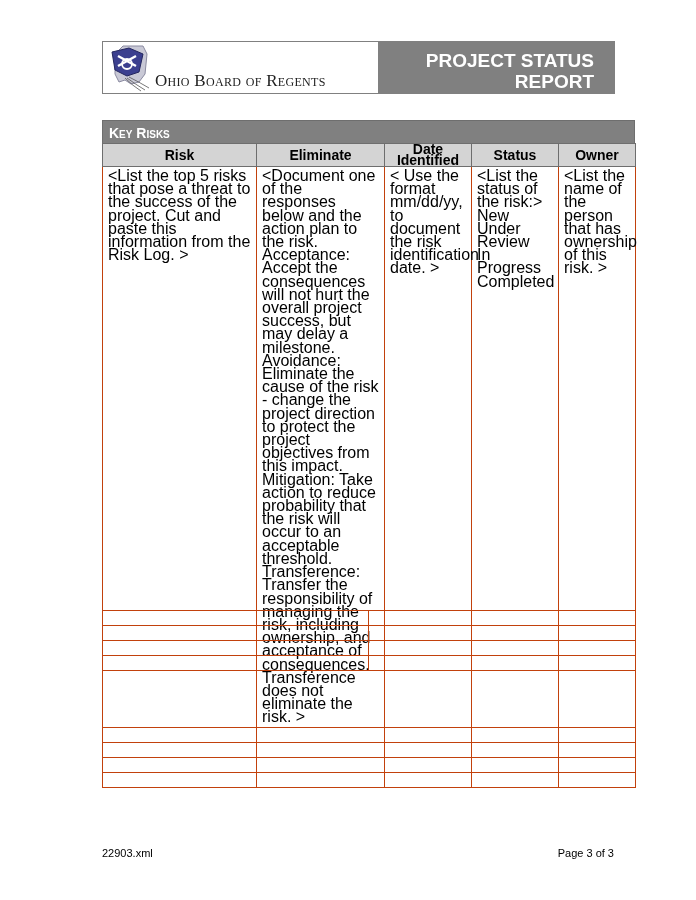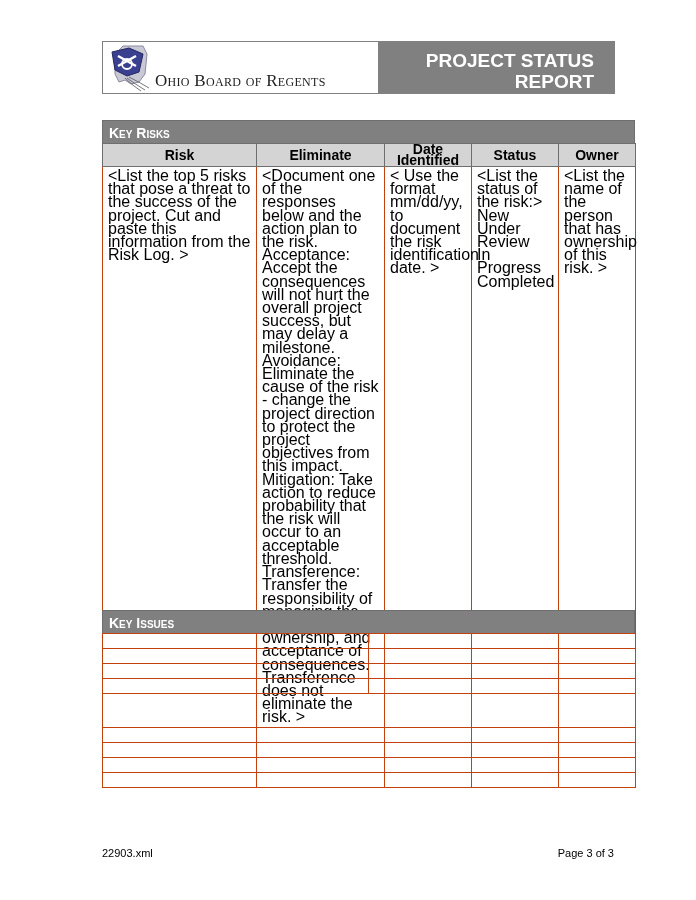--- a/index.html
+++ b/index.html
@@ -128,21 +128,20 @@
           <td></td>
           <td></td>
           <td></td>
           <td></td>
     </tr>
   </tbody>
     </table>
 </div>
 
 <div class="section issues">
-  <div class="section-title">Key Issues</div>
   <table>
     <colgroup>
         <col style="width:266px">
         <col style="width:267px">
       </colgroup>
     <tbody>
     <tr class="blank">
           <td></td>
           <td></td>
         </tr>

